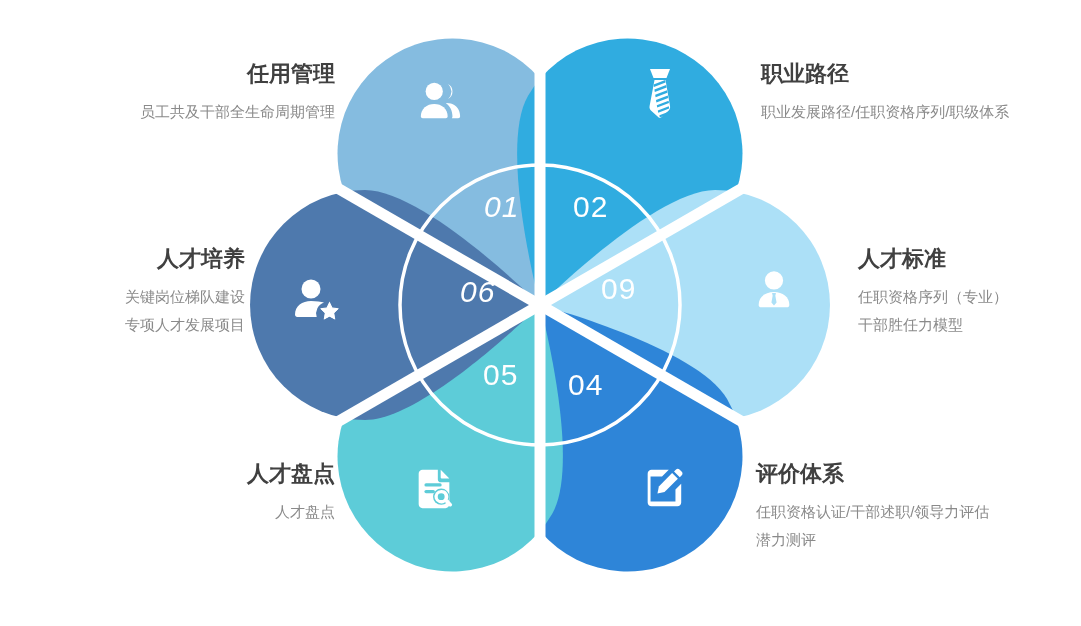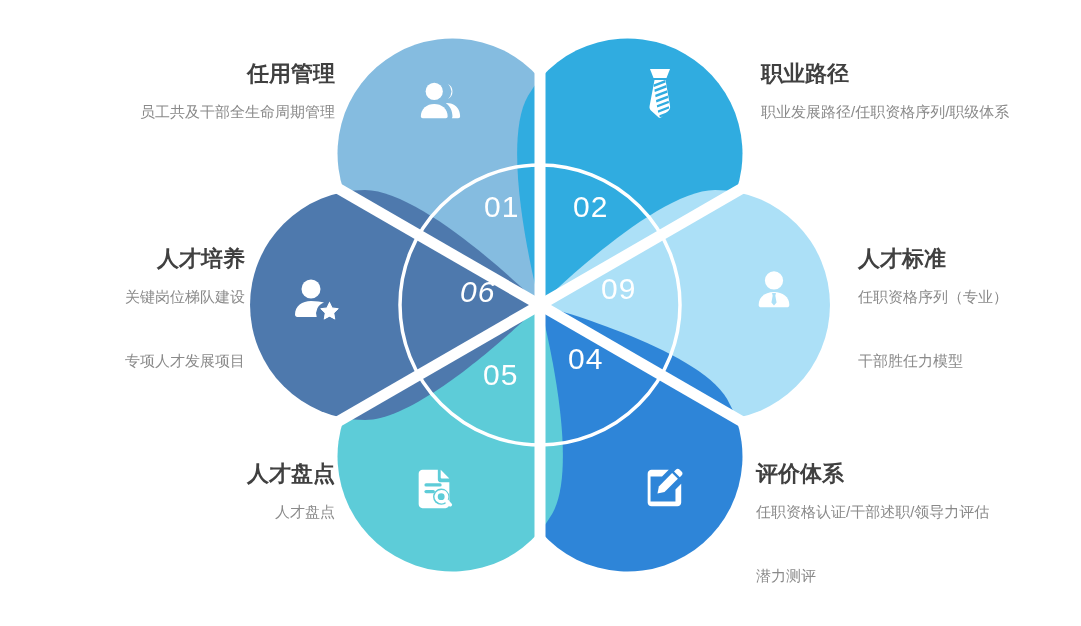--- a/index.html
+++ b/index.html
@@ -41,21 +41,20 @@
     font-weight:bold;
     color:#404040;
     line-height:1.25;
     white-space:nowrap;
   }
   .label-block .lb-sub{
     font-size:15px;
     color:#8a8a8a;
     line-height:1.9;
     white-space:nowrap;
-    margin-top:36px;
   }
   .align-right{text-align:right;}
   .align-left{text-align:left;}
 </style>
 </head>
 <body>
 
 <div id="stage">
 
   <svg id="flower" viewBox="0 0 590 570">
@@ -99,24 +98,24 @@
       <line x1="295" y1="285" x2="524.5" y2="152.5"></line>
       <line x1="295" y1="285" x2="524.5" y2="417.5"></line>
       <line x1="295" y1="285" x2="295" y2="550"></line>
       <line x1="295" y1="285" x2="65.5" y2="417.5"></line>
       <line x1="295" y1="285" x2="65.5" y2="152.5"></line>
     </g>
 
     <circle cx="295" cy="285" r="140" fill="none" stroke="#ffffff" stroke-width="3.5"></circle>
   </svg>
 
-  <div class="petal-num" style="left:484px;top:192px;">01</div>
+  <div class="petal-num" style="left:484px;top:192px;font-style:italic;">01</div>
   <div class="petal-num" style="left:573px;top:192px;">02</div>
   <div class="petal-num" style="left:601px;top:274px;">09</div>
-  <div class="petal-num" style="left:568px;top:344px;">04</div>
+  <div class="petal-num" style="left:568px;top:370px;">04</div>
   <div class="petal-num" style="left:483px;top:360px;">05</div>
   <div class="petal-num" style="left:460px;top:277px;font-style:italic;">06</div>
 
   <div class="petal-icon" style="left:417px;top:78px;">
     <svg viewBox="0 0 48 48">
       <circle cx="18" cy="14" r="9"></circle>
       <path d="M4 40c0-8 6.3-13 14-13s14 5 14 13c0 1.2-.8 2-2 2H6c-1.2 0-2-.8-2-2z"></path>
       <path d="M32.5 6.2a9 9 0 0 1 0 15.6A11.8 11.8 0 0 0 36 14a11.8 11.8 0 0 0-3.5-7.8z"></path>
       <path d="M35.4 26.6C41 28.4 45 32.9 45 40c0 1.2-.8 2-2 2h-6.6c.4-.7.6-1.4.6-2 0-6.1-2.8-10.9-6.9-13.9a20 20 0 0 1 5.3.5z"></path>
     </svg>

